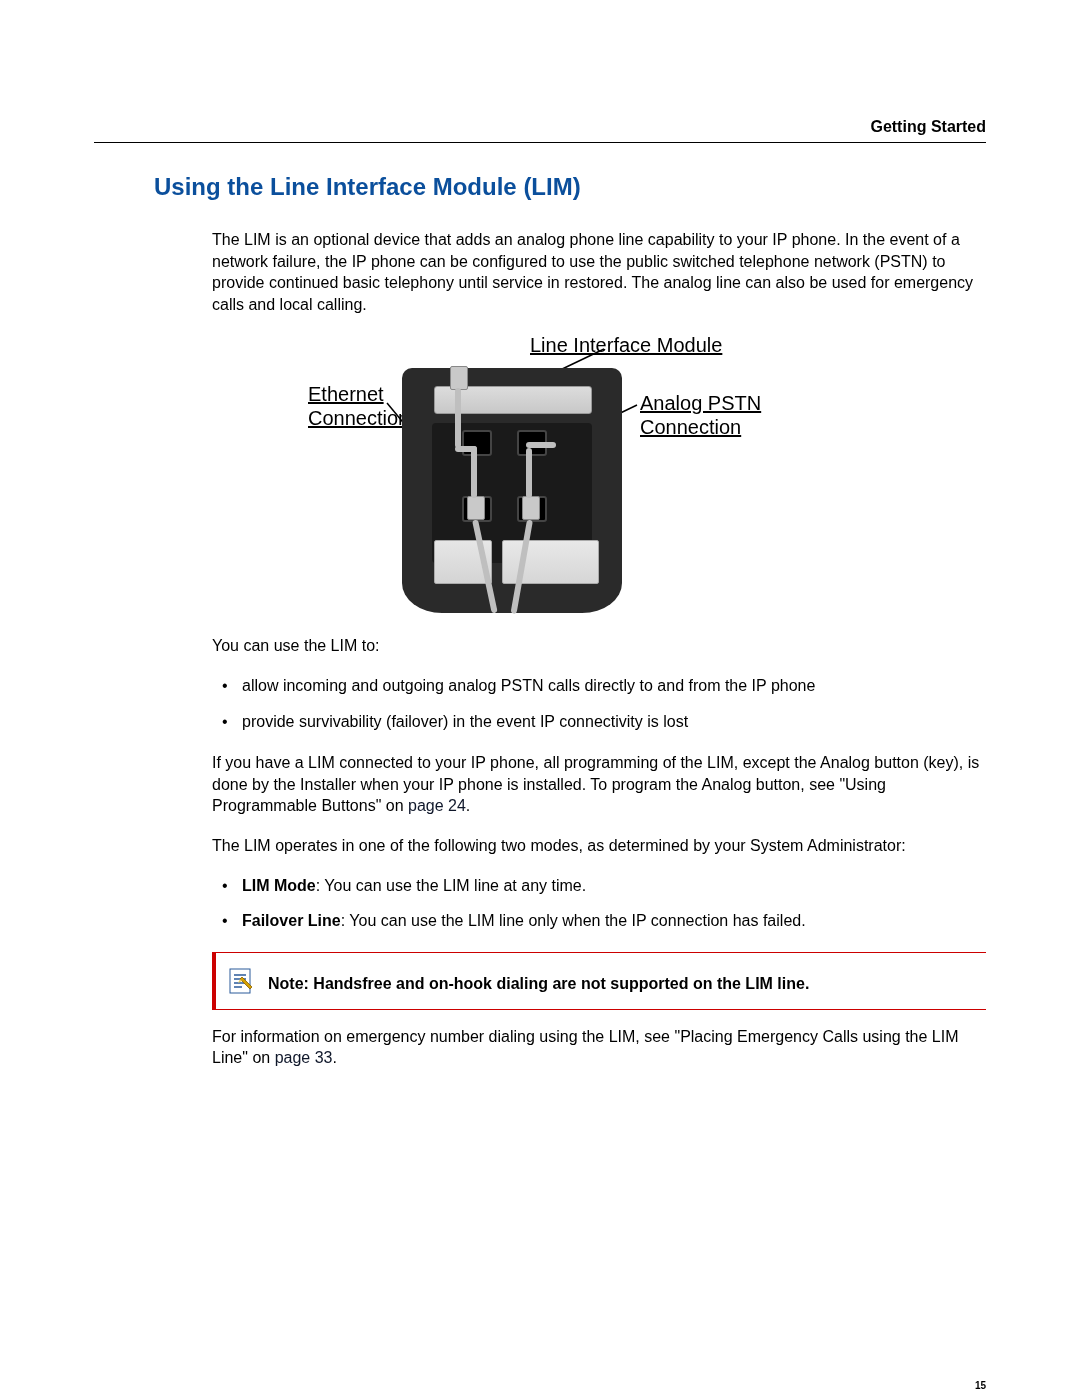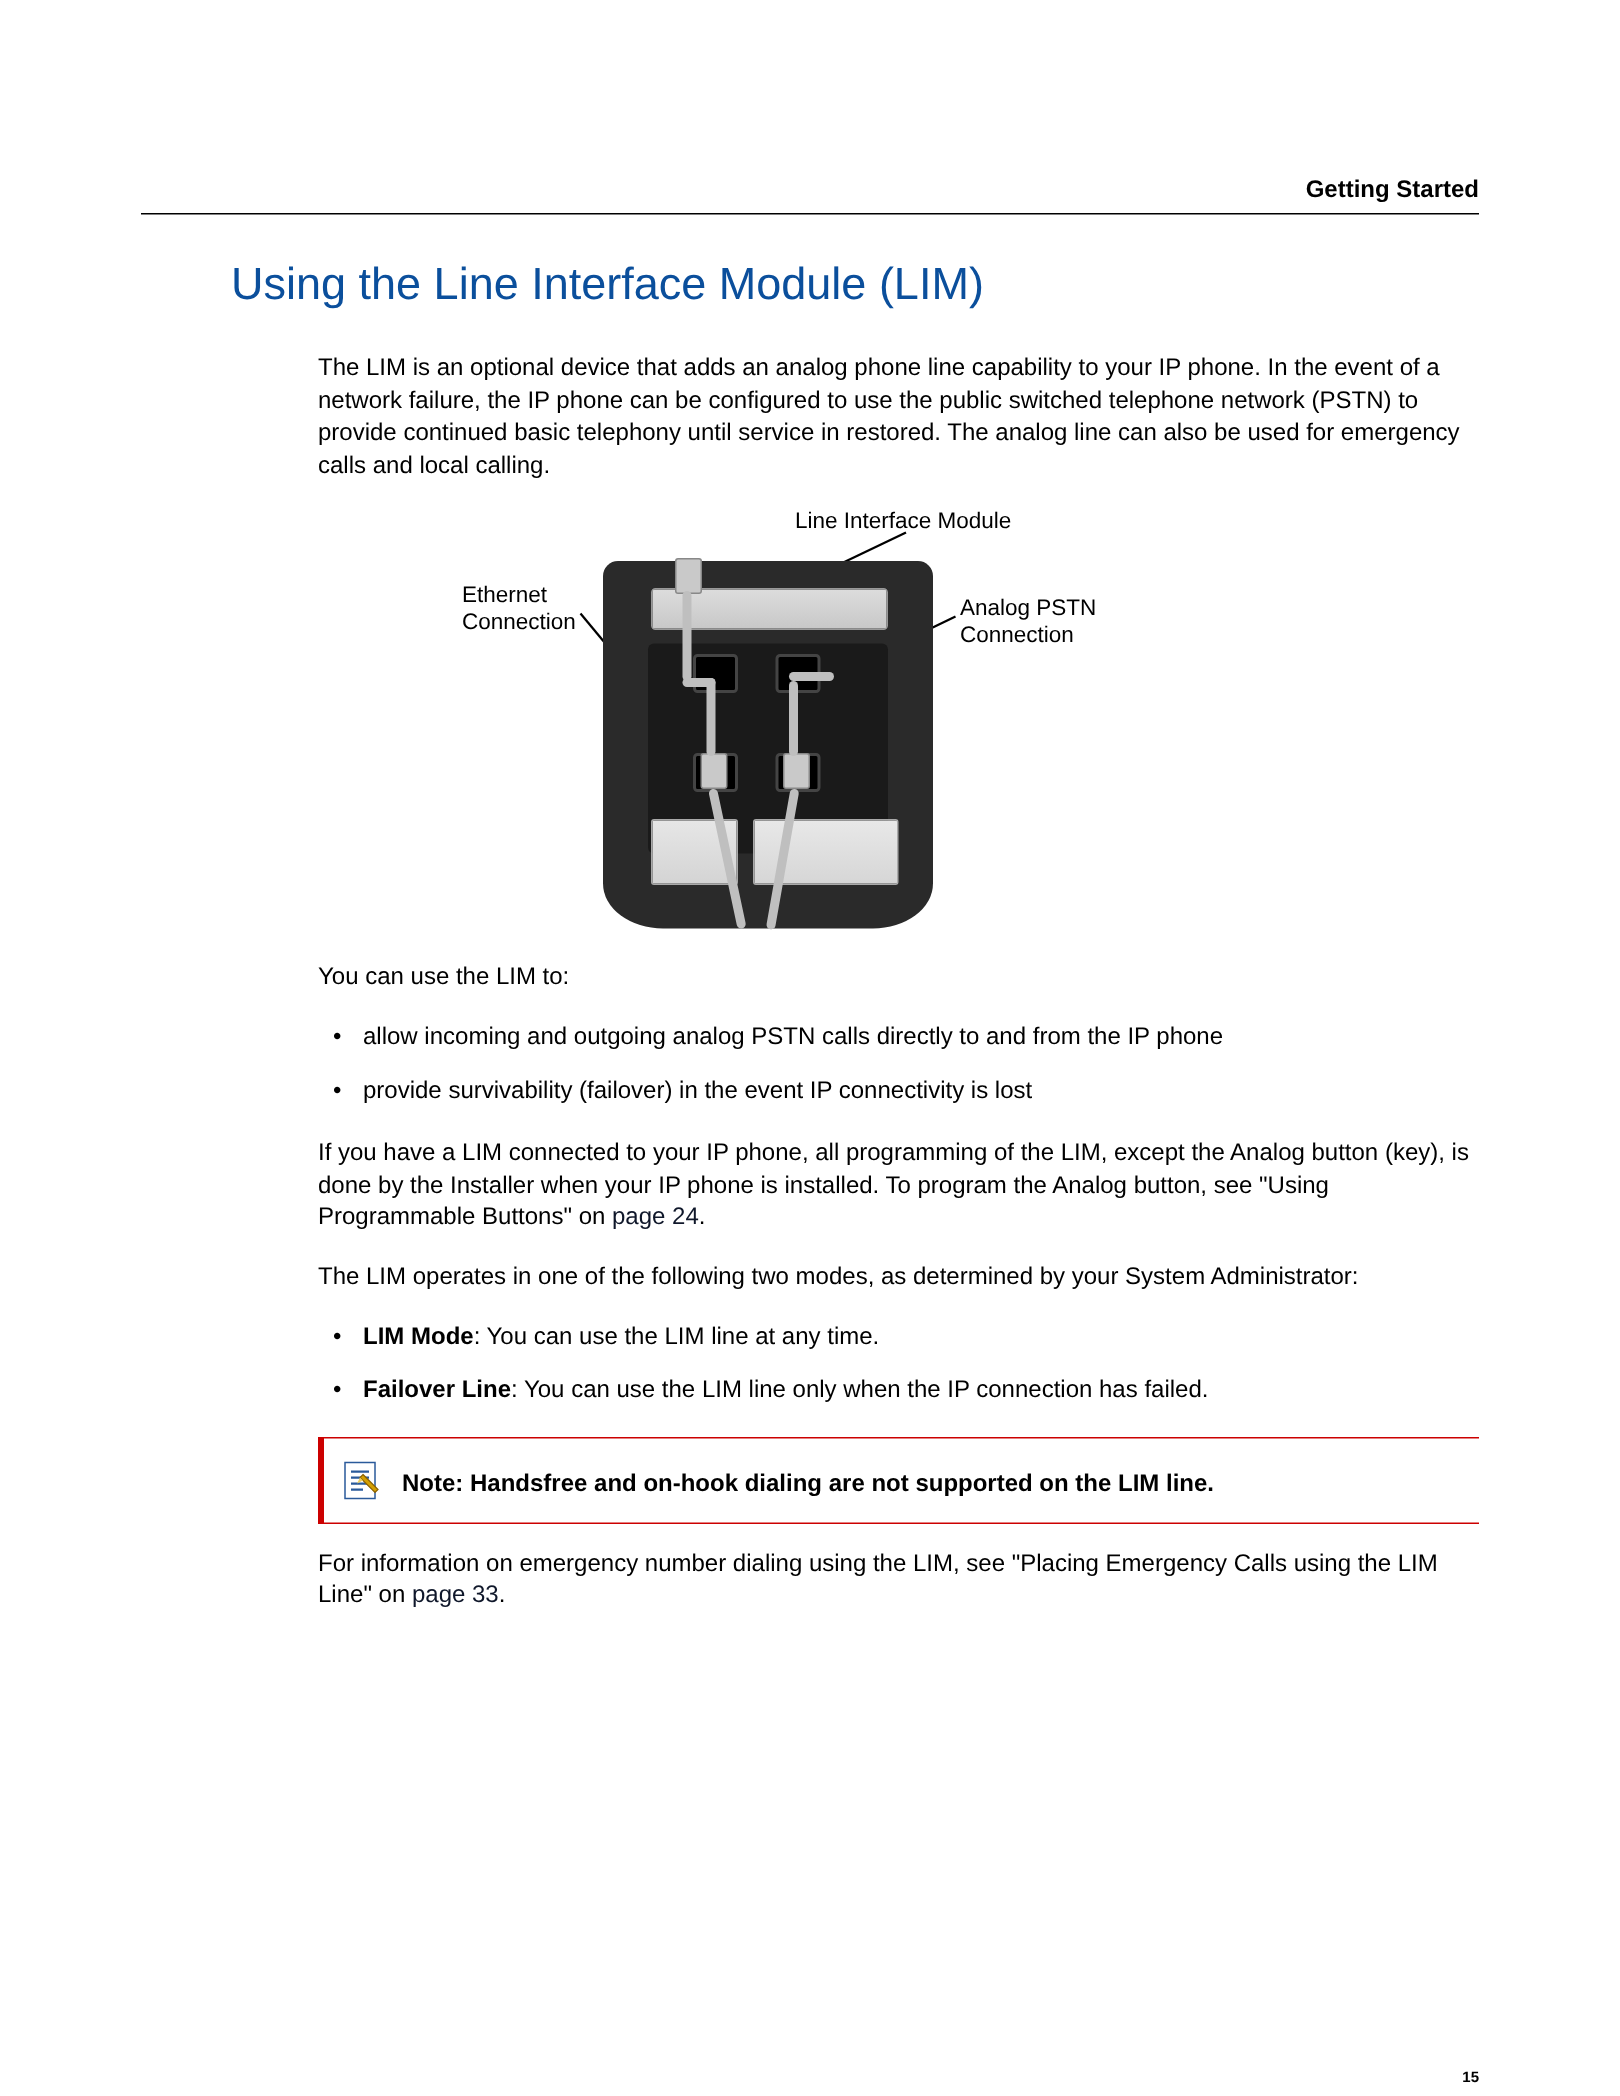--- a/index.html
+++ b/index.html
@@ -20,22 +20,22 @@
   .header-area {
     text-align: right;
     font-weight: bold;
     font-size: 16px;
     padding-bottom: 6px;
     border-bottom: 1px solid #000;
     margin-bottom: 30px;
   }
   .title {
     color: #0b4f9c;
-    font-size: 30px;
-    font-weight: normal;
+    font-size: 24px;
+    font-weight: bold;
     margin: 0 0 28px 60px;
   }
   .body {
     margin-left: 118px;
     font-size: 16px;
     line-height: 1.35;
   }
   .body p {
     margin: 0 0 18px 0;
   }
@@ -103,22 +103,23 @@
   .plug {
     position: absolute;
     width: 16px; height: 22px;
     background: #c9c9c9;
     border: 1px solid #888;
     border-radius: 2px;
   }
 
   .callout {
     position: absolute;
-    font-size: 15px;
+    font-size: 20px;
     line-height: 1.2;
+    text-decoration: underline;
   }
   .svg-lines {
     position: absolute;
     left: 0; top: 0; width: 100%; height: 100%;
     pointer-events: none;
   }
 
   ul.bullets {
     list-style: none;
     padding: 0;

